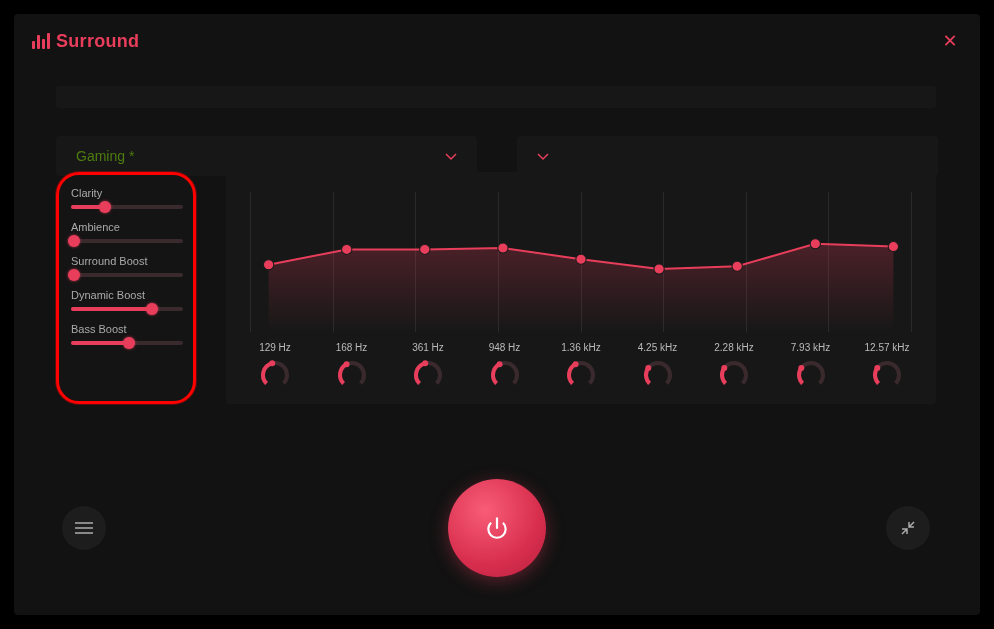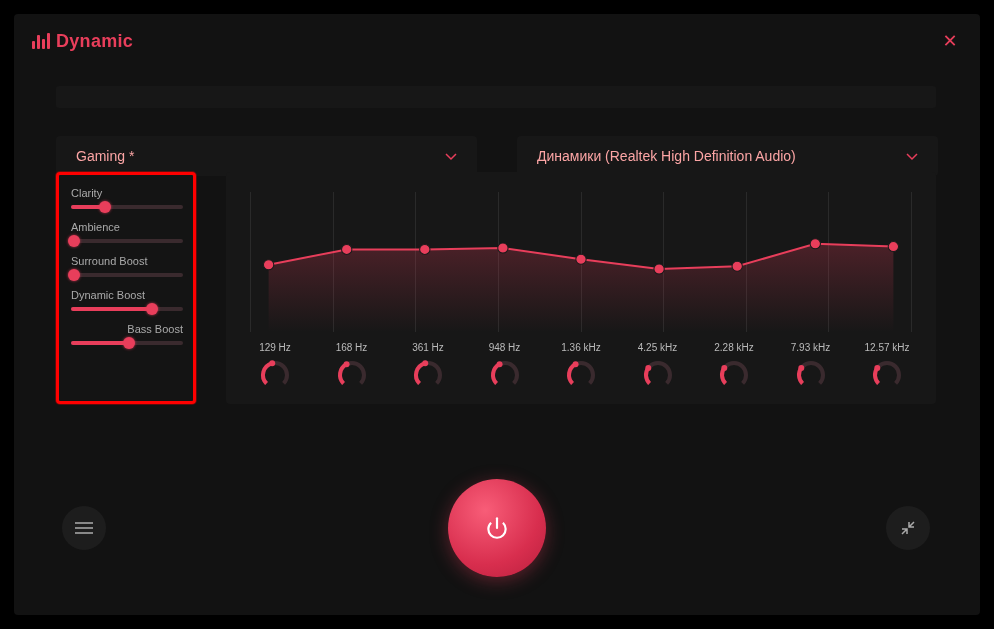--- a/index.html
+++ b/index.html
@@ -9,28 +9,28 @@
   .titlebar { display: flex; align-items: center; justify-content: space-between; padding: 16px 20px 16px 18px; }
   .logo { display: flex; align-items: center; gap: 6px; }
   .logo-bars { display: flex; align-items: flex-end; gap: 2px; }
   .logo-bars span { width: 3px; background: #e83e5b; border-radius: 1px; }
   .logo-text { color: #e83e5b; font-size: 18px; font-weight: 600; letter-spacing: 0.3px; }
   .close-icon { color: #e83e5b; font-size: 18px; cursor: pointer; width: 20px; text-align: center; }
 
   .topbar { position: absolute; left: 42px; top: 72px; width: 880px; height: 22px; background: #171717; border-radius: 3px; }
 
   .selects { display: flex; gap: 40px; padding: 0 42px; margin-top: 24px; position: absolute; top: 98px; left: 0; right: 0; }
-  .select { flex: 1; background: #171717; border-radius: 4px; padding: 12px 20px; display: flex; justify-content: space-between; align-items: center; cursor: pointer; color: #fca5a5; font-size: 14px; }
+  .select { flex: 1; background: #171717; border-radius: 4px; padding: 12px 20px; display: flex; justify-content: space-between; align-items: center; cursor: pointer; color: #4d7c0f; font-size: 14px; }
   .chevron { color: #e83e5b; }
 
   .main-area { position: absolute; left: 42px; top: 158px; right: 44px; display: flex; gap: 30px; }
 
-  .sliders-box { border: 3px solid #ff0000; border-radius: 4px; padding: 12px 10px 14px 12px; width: 140px; background: #141414; box-shadow: 0 0 0 1px rgba(255,0,0,0.3); }
+  .sliders-box { border: 3px solid #ff0000; border-radius: 23px; padding: 12px 10px 14px 12px; width: 140px; background: #141414; box-shadow: 0 0 0 1px rgba(255,0,0,0.3); }
   .slider-item { margin-bottom: 12px; }
-  .slider-item:last-child { margin-bottom: 0; text-align: right; }
+  .slider-item:last-child { margin-bottom: 0; }
   .slider-label { color: #aaa; font-size: 11px; margin-bottom: 6px; }
   .slider-track { position: relative; height: 4px; background: #3a2a2e; border-radius: 2px; }
   .slider-fill { position: absolute; height: 100%; background: #e83e5b; border-radius: 2px; left: 0; }
   .slider-thumb { position: absolute; width: 12px; height: 12px; background: #e83e5b; border-radius: 50%; top: 50%; transform: translate(-50%,-50%); box-shadow: 0 0 3px rgba(232,62,91,0.8); }
 
   .eq-panel { flex: 1; background: #171717; border-radius: 4px; padding: 20px 24px 18px 24px; position: relative; height: 232px; }
   .eq-chart { position: relative; height: 140px; }
   .eq-grid { position: absolute; inset: 0; display: flex; justify-content: space-between; }
   .eq-vline { width: 1px; background: #2a2a2a; height: 100%; }
   .eq-svg { position: absolute; inset: 0; width: 100%; height: 100%; }
@@ -58,38 +58,37 @@
 
 <div class="window">
   <div class="titlebar">
     <div class="logo">
       <div class="logo-bars">
         <span style="height:8px"></span>
           <span style="height:14px"></span>
           <span style="height:10px"></span>
           <span style="height:16px"></span>
       </div>
-      <div class="logo-text">Dynamic</div>
+      <div class="logo-text">Surround</div>
     </div>
     <div class="close-icon">✕</div>
   </div>
 
   <div class="topbar"></div>
 
   <div class="selects">
     <div class="select">
       <span>Gaming *</span>
       <span class="chevron">
         <svg width="12" height="8" viewBox="0 0 12 8">
             <path d="M1 1 L6 6 L11 1" stroke="#e83e5b" stroke-width="1.5" fill="none"></path>
           </svg>
       </span>
     </div>
     <div class="select">
-      <span>Динамики (Realtek High Definition Audio)</span>
       <span class="chevron">
         <svg width="12" height="8" viewBox="0 0 12 8">
             <path d="M1 1 L6 6 L11 1" stroke="#e83e5b" stroke-width="1.5" fill="none"></path>
           </svg>
       </span>
     </div>
   </div>
 
   <div class="main-area">
     <div class="sliders-box" id="sliders-box">

